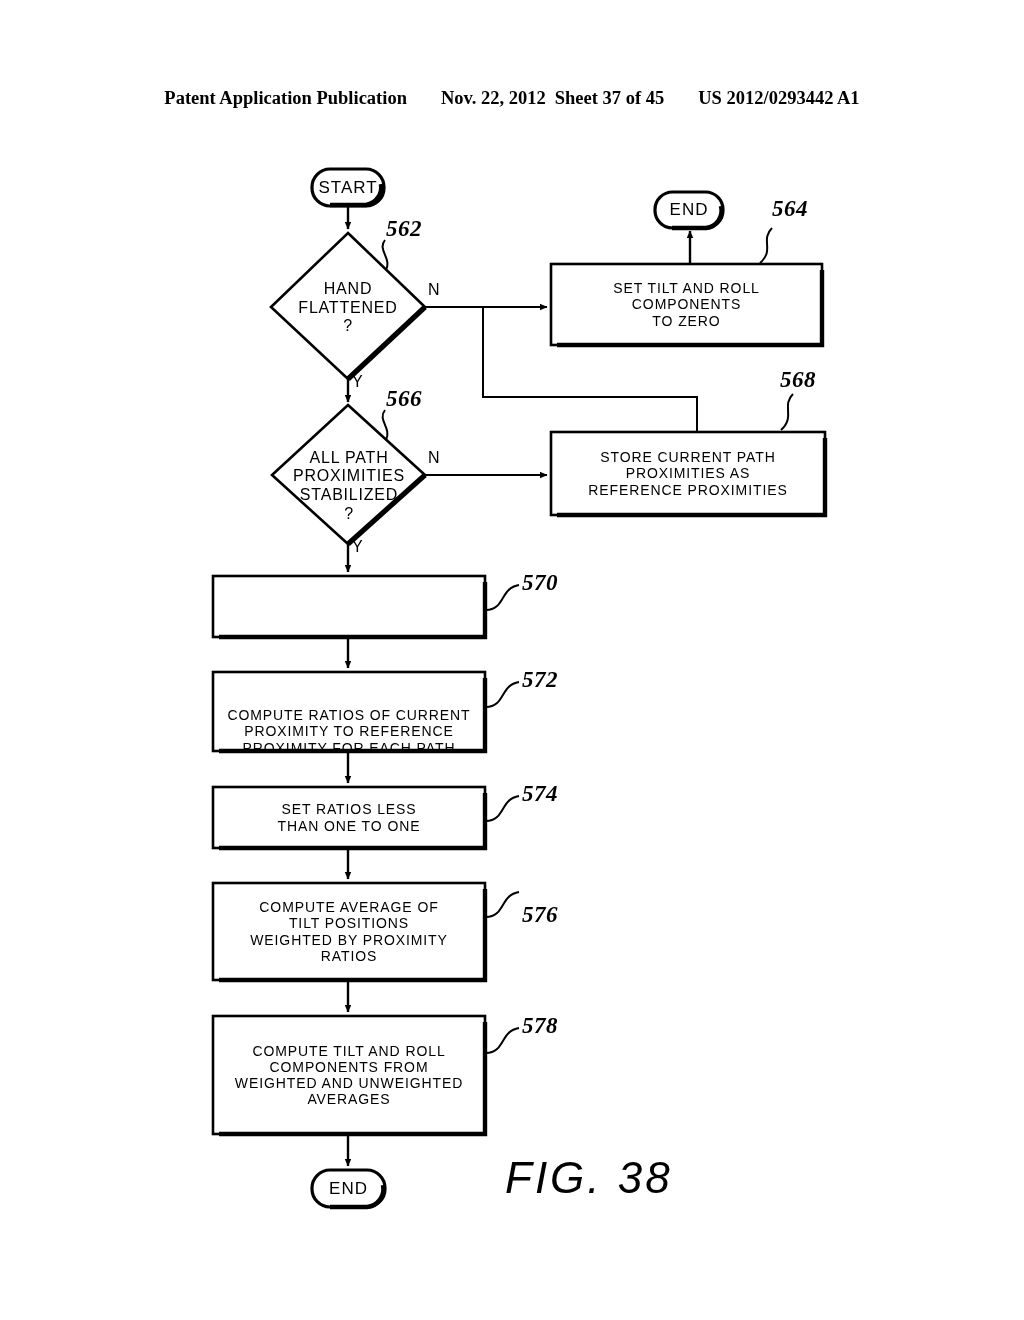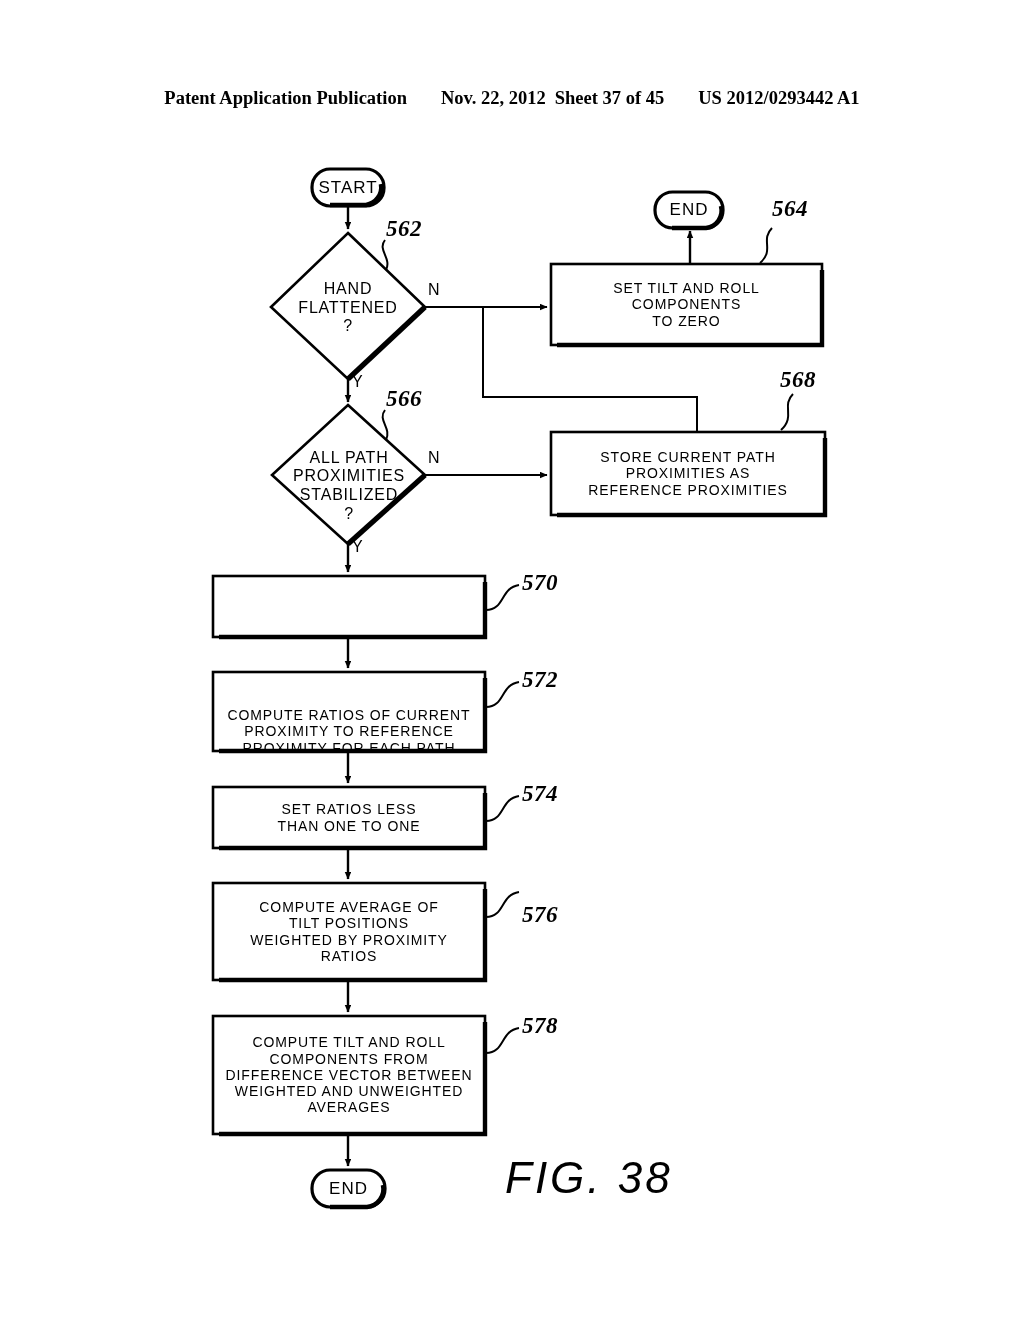--- a/index.html
+++ b/index.html
@@ -276,21 +276,20 @@
   <div class="node-text proc-text" style="left:213px; top:883px; width:272px; height:97px;">
     <span class="ln">COMPUTE AVERAGE OF</span>
     <span class="ln">TILT POSITIONS</span>
     <span class="ln">WEIGHTED BY PROXIMITY</span>
     <span class="ln">RATIOS</span>
   </div>
 
   <div class="node-text proc-text" style="left:213px; top:1016px; width:272px; height:118px;">
     <span class="ln">COMPUTE TILT AND ROLL</span>
     <span class="ln">COMPONENTS FROM</span>
-    <span class="ln">DIFFERENCE VECTOR BETWEEN</span>
     <span class="ln">WEIGHTED AND UNWEIGHTED</span>
     <span class="ln">AVERAGES</span>
   </div>
 
   <div class="node-text term-text" style="left:312px; top:1170px; width:73px; height:37px;">
     <span class="ln">END</span>
   </div>
 
   <div class="branch-label" style="left:428px; top:281px;">N</div>
   <div class="branch-label" style="left:352px; top:373px;">Y</div>

